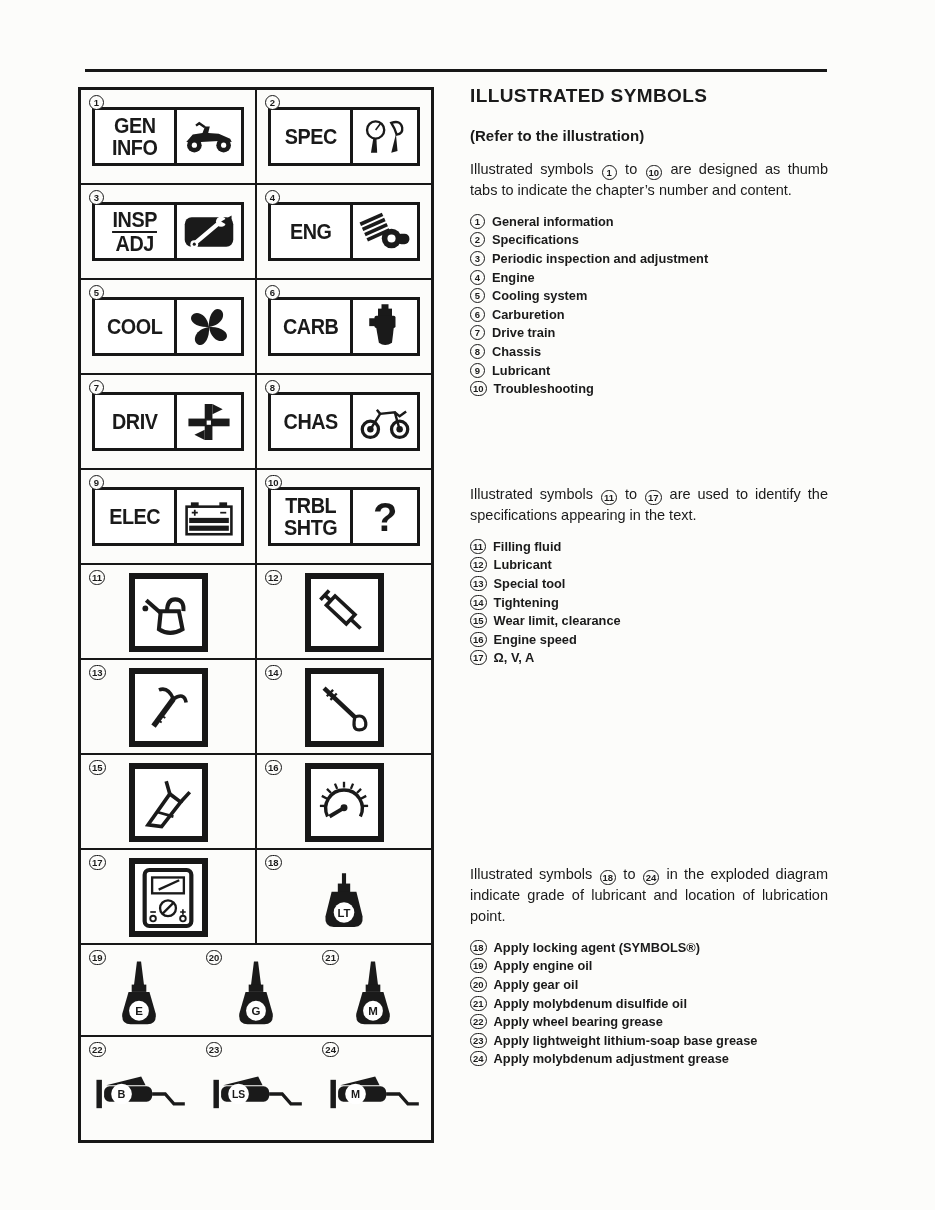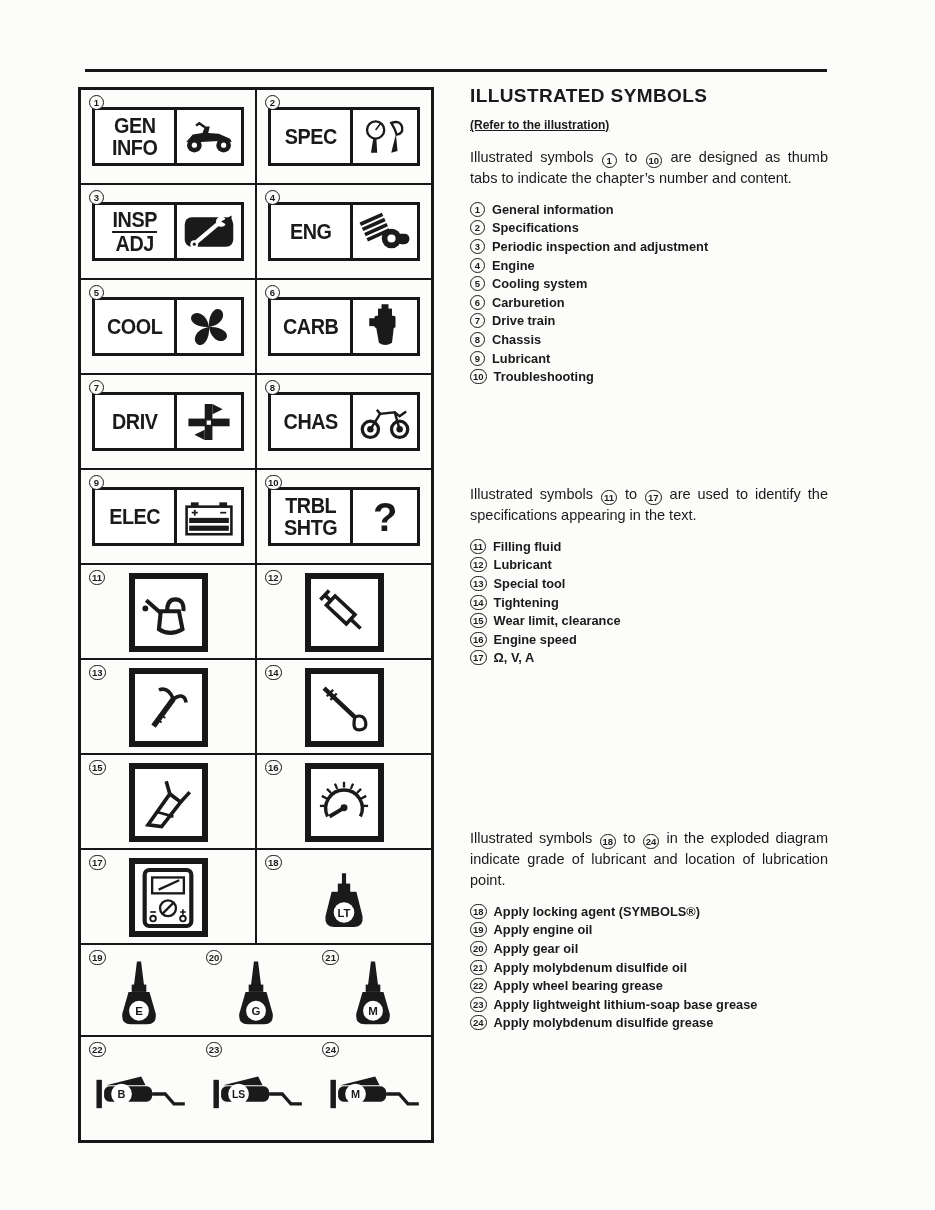--- a/index.html
+++ b/index.html
@@ -48,21 +48,21 @@
   .sq {
     margin-top:8px; width:79px; height:79px; border:6.5px solid #171717;
     display:flex; align-items:center; justify-content:center; background:#fff;
   }
   svg { display:block; }
   svg text { font-family:"Liberation Sans", sans-serif; }
 
   
   .rblock { position:absolute; left:470px; width:358px; }
   .title { font-size:19px; font-weight:bold; letter-spacing:.4px; }
-  .subtitle { font-size:12px; font-weight:bold; margin-top:11px;text-decoration:underline; }
+  .subtitle { font-size:15px; font-weight:bold; margin-top:20px; }
   .para { font-size:14.5px; line-height:21px; text-align:justify; margin-top:15px; }
   .para .cnum { margin:0 1px; }
   .rblock.nolead .para { margin-top:16px; }
   .list { margin-top:11px; }
   .li { display:flex; align-items:center; gap:7px; height:18.6px; }
   .li .lbl { font-size:12.8px;font-weight:bold; }
 </style>
 </head>
 <body>
 
@@ -521,21 +521,21 @@
           <span class="cnum">16</span>
           <span class="lbl">Engine speed</span>
         </div>
       <div class="li">
           <span class="cnum">17</span>
           <span class="lbl">Ω, V, A</span>
         </div>
     </div>
   </div>
 
-  <div class="rblock nolead" style="top:812px">
+  <div class="rblock nolead" style="top:848px">
     <p class="para"><span>Illustrated symbols </span><span class="cnum">18</span><span> to </span><span class="cnum">24</span><span> in the exploded diagram indicate grade of lubricant and location of lubrication point.</span></p>
     <div class="list">
       <div class="li">
           <span class="cnum">18</span>
           <span class="lbl">Apply locking agent (SYMBOLS®)</span>
         </div>
       <div class="li">
           <span class="cnum">19</span>
           <span class="lbl">Apply engine oil</span>
         </div>
@@ -550,17 +550,17 @@
       <div class="li">
           <span class="cnum">22</span>
           <span class="lbl">Apply wheel bearing grease</span>
         </div>
       <div class="li">
           <span class="cnum">23</span>
           <span class="lbl">Apply lightweight lithium-soap base grease</span>
         </div>
       <div class="li">
           <span class="cnum">24</span>
-          <span class="lbl">Apply molybdenum disulfide grease</span>
+          <span class="lbl">Apply molybdenum adjustment grease</span>
         </div>
     </div>
   </div>
 </div>
 
 </body></html>

